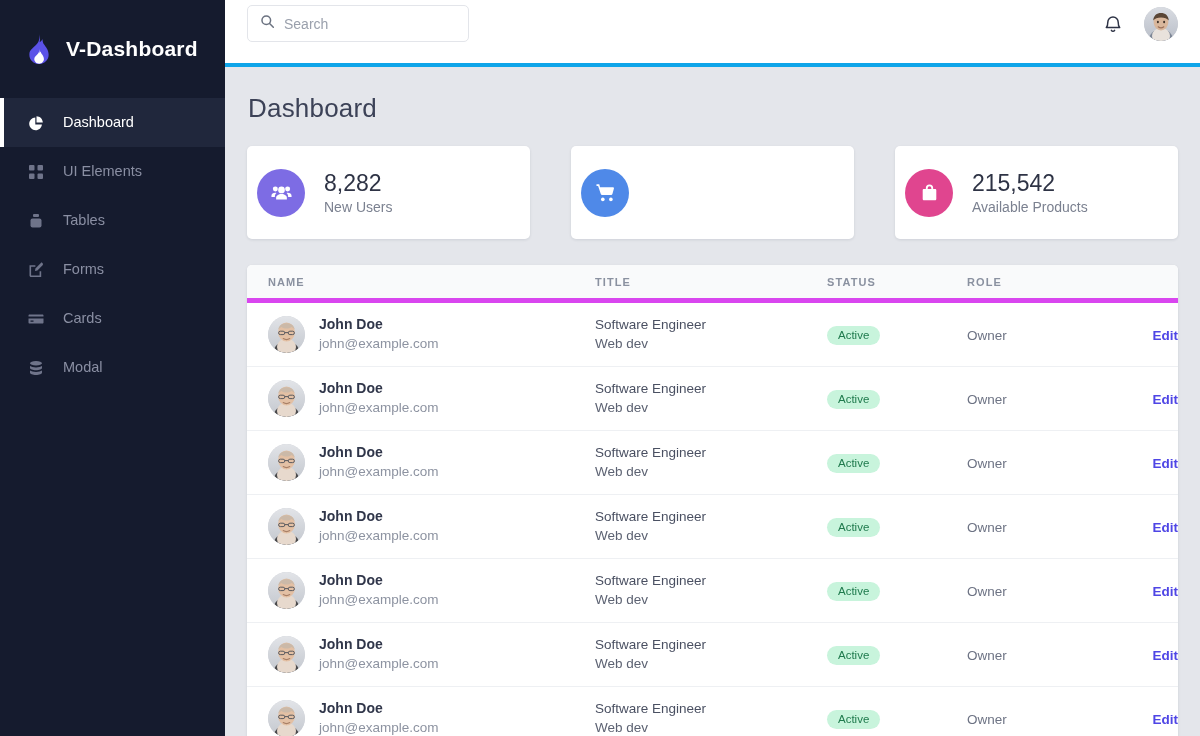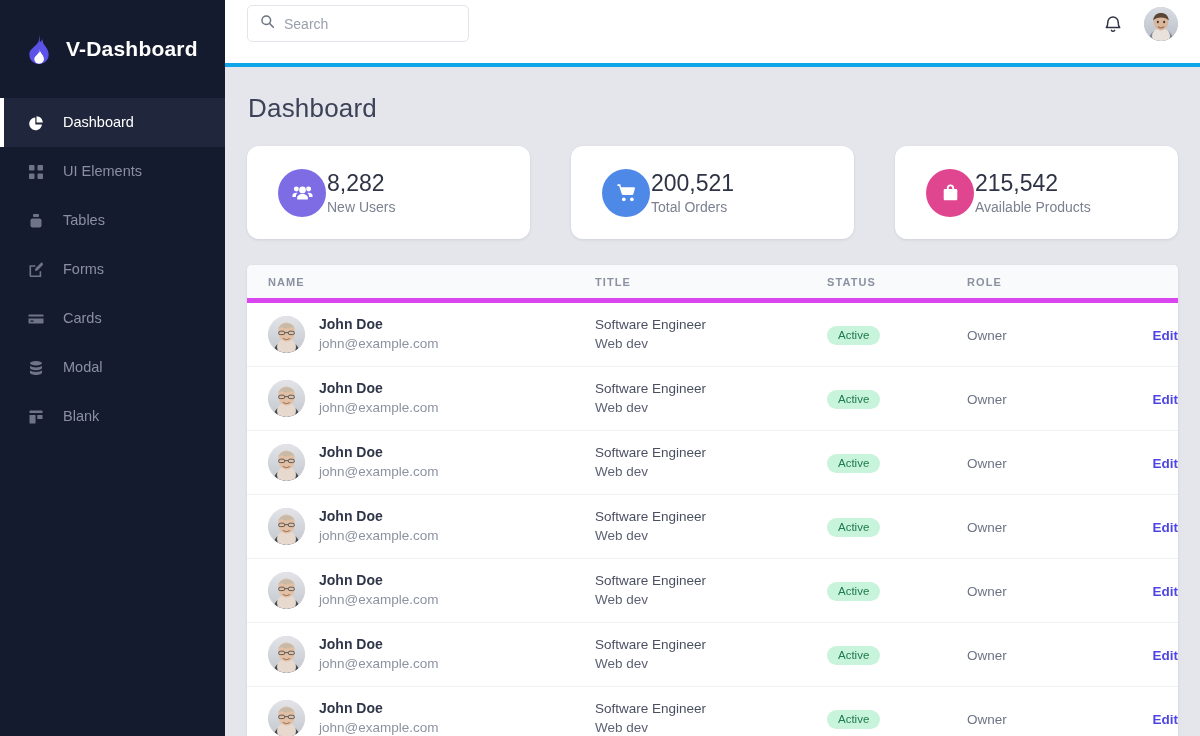--- a/index.html
+++ b/index.html
@@ -75,23 +75,23 @@
 
   .content { flex: 1; overflow: hidden; padding: 0 22px; }
   .page-title {
     font-size: 26px; color: #3c4257; font-weight: normal;
     margin: 26px 0 22px 1px; letter-spacing: .2px;
   }
 
   
   .stats { display: flex; gap: 41px; margin-bottom: 26px; }
   .stat-card {
-    flex: 1; height: 93px; background: #ffffff; border-radius: 12px;
+    flex: 1; height: 93px; background: #ffffff; border-radius: 5px;
     box-shadow: 0 1px 3px rgba(20,25,50,.10);
-    display: flex; align-items: center; padding-left: 31px; gap: 1px;
+    display: flex; align-items: center; padding-left: 10px; gap: 19px;
   }
   .stat-icon {
     width: 48px; height: 48px; border-radius: 50%; flex: 0 0 48px;
     display: flex; align-items: center; justify-content: center;
   }
   .stat-icon svg { fill: #ffffff; }
   .stat-value { font-size: 23px; color: #2e3345; line-height: 1.15; }
   .stat-label { font-size: 14px; color: #7b8190; margin-top: 3px; }
 
   
@@ -200,30 +200,20 @@
       </a>
       <a class="nav-item">
         <span class="nav-icon">
           <svg viewBox="0 0 16 16" width="16" height="16">
               <ellipse cx="8" cy="3.2" rx="6" ry="2.2"></ellipse>
               <path d="M2 6v2.1c0 1.2 2.7 2.2 6 2.2s6-1 6-2.2V6c-1.2.9-3.5 1.4-6 1.4S3.2 6.9 2 6z"></path>
               <path d="M2 10.6v2.1c0 1.2 2.7 2.2 6 2.2s6-1 6-2.2v-2.1c-1.2.9-3.5 1.4-6 1.4s-4.8-.5-6-1.4z"></path>
             </svg>
         </span>
         <span class="nav-label">Modal</span>
-      </a>
-      <a class="nav-item">
-        <span class="nav-icon">
-          <svg viewBox="0 0 16 16" width="16" height="16">
-              <rect x="1.5" y="1.5" width="13" height="2.6" rx=".6"></rect>
-              <rect x="1.5" y="6" width="6" height="8.5" rx=".6"></rect>
-              <rect x="9.3" y="6" width="5.2" height="4" rx=".6"></rect>
-            </svg>
-        </span>
-        <span class="nav-label">Blank</span>
       </a>
     </nav>
   </aside>
 
   <div class="main">
 
     <header class="topbar">
       <div class="search-box">
         <span>
           <svg viewBox="0 0 16 16" width="15" height="15" fill="none" stroke="#6b7280" stroke-width="1.6">
@@ -289,24 +279,20 @@
         </div>
 
         <div class="stat-card">
           <span class="stat-icon" style="background:#4f89e8">
             <svg viewBox="0 0 24 24" width="23" height="23">
               <path d="M2.6 3.4h2.9l.8 3.1h13.4c.8 0 1.3.7 1.1 1.4l-1.6 5.6c-.2.6-.7 1-1.3 1H8.4c-.6 0-1.1-.4-1.3-1L4.3 5.2H2.6V3.4z"></path>
               <circle cx="9.2" cy="19.2" r="1.9"></circle>
                 <circle cx="17.6" cy="19.2" r="1.9"></circle>
             </svg>
           </span>
-          <div>
-            <div class="stat-value">200,521</div>
-            <div class="stat-label">Total Orders</div>
-          </div>
         </div>
 
         <div class="stat-card">
           <span class="stat-icon" style="background:#e0458f">
             <svg viewBox="0 0 24 24" width="23" height="23">
               <path d="M6.2 8.4h11.6c.7 0 1.3.6 1.3 1.3v9c0 .8-.6 1.4-1.3 1.4H6.2c-.7 0-1.3-.6-1.3-1.4v-9c0-.7.6-1.3 1.3-1.3z"></path>
               <path d="M8.2 9.2V7.4a3.8 3.8 0 0 1 7.6 0v1.8h-1.9V7.4a1.9 1.9 0 0 0-3.8 0v1.8H8.2z" fill="#ffffff"></path>
               <rect x="10.9" y="11.2" width="2.2" height="4.6" rx="1.1" fill="#ffffff"></rect>
             </svg>
           </span>

